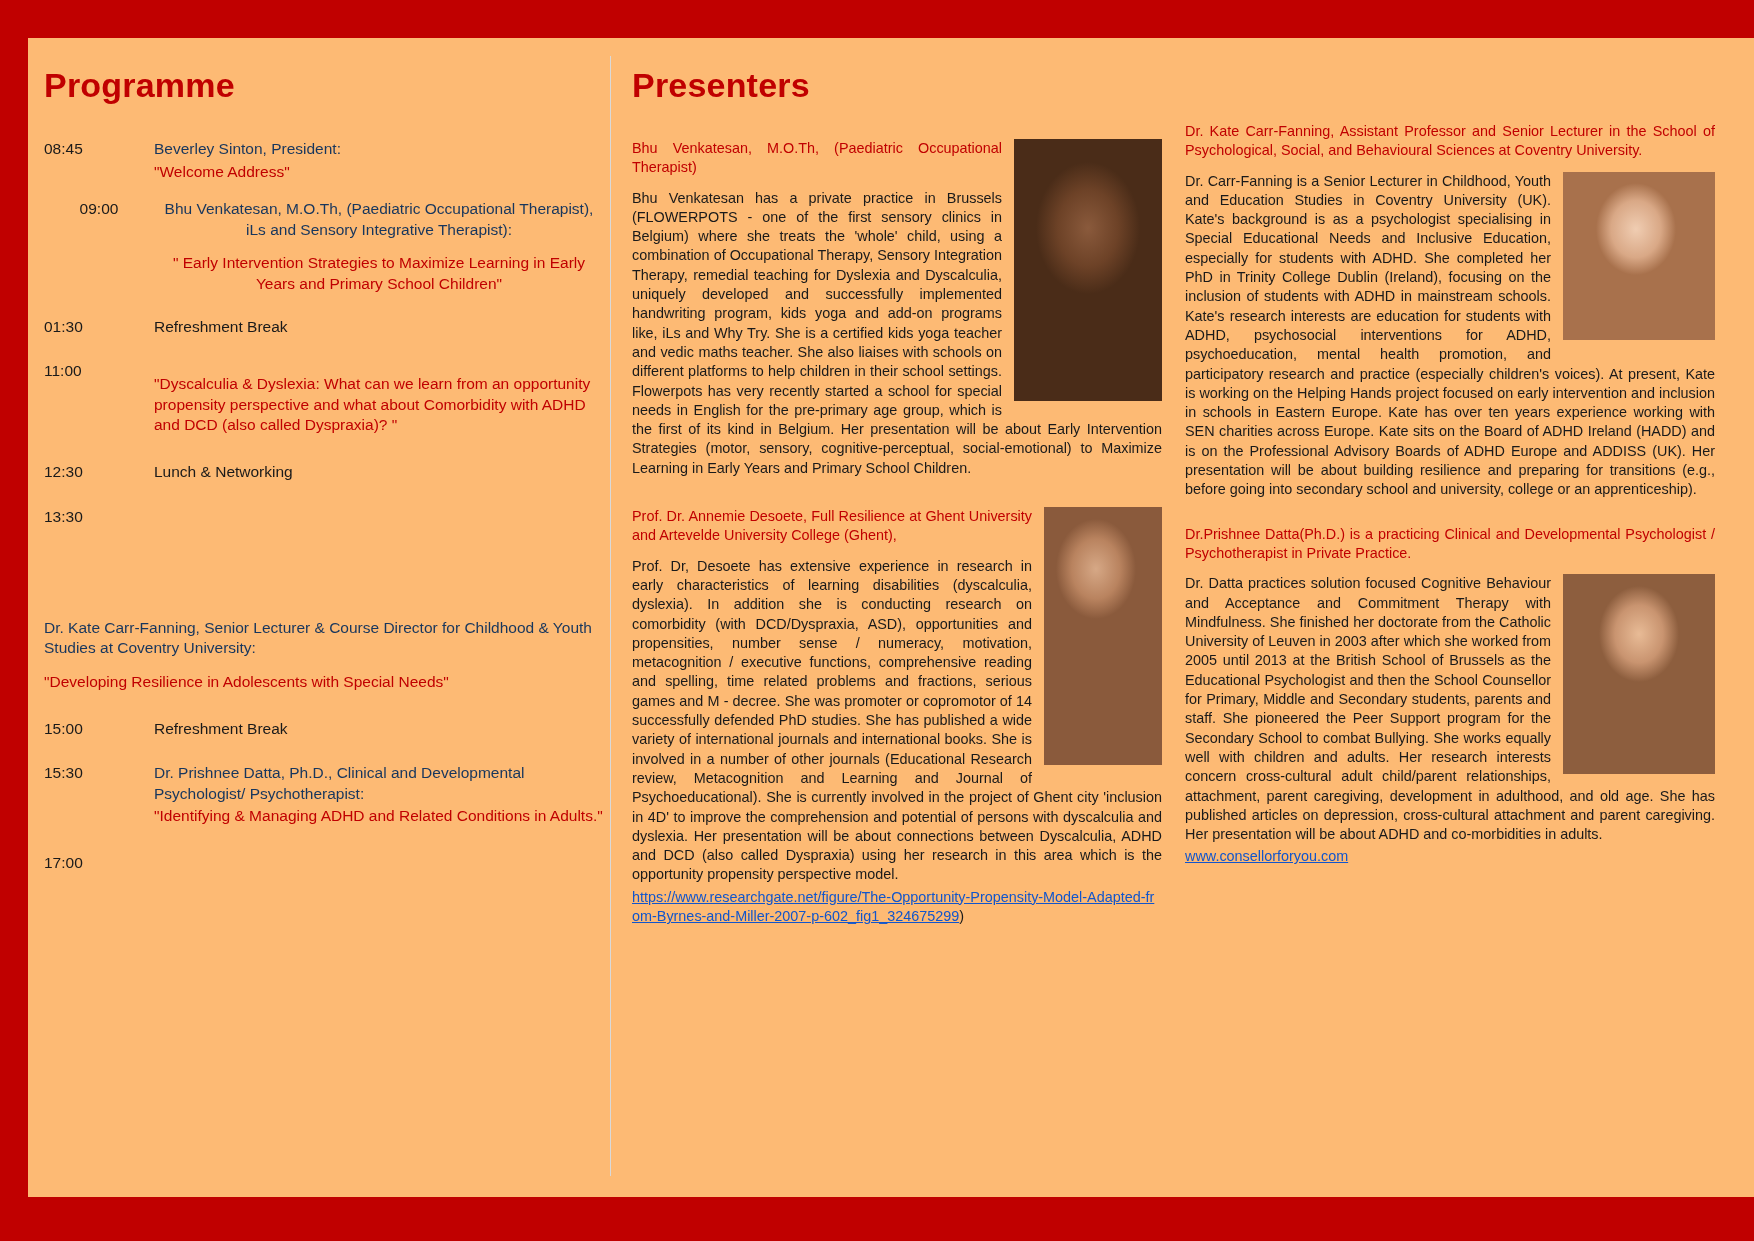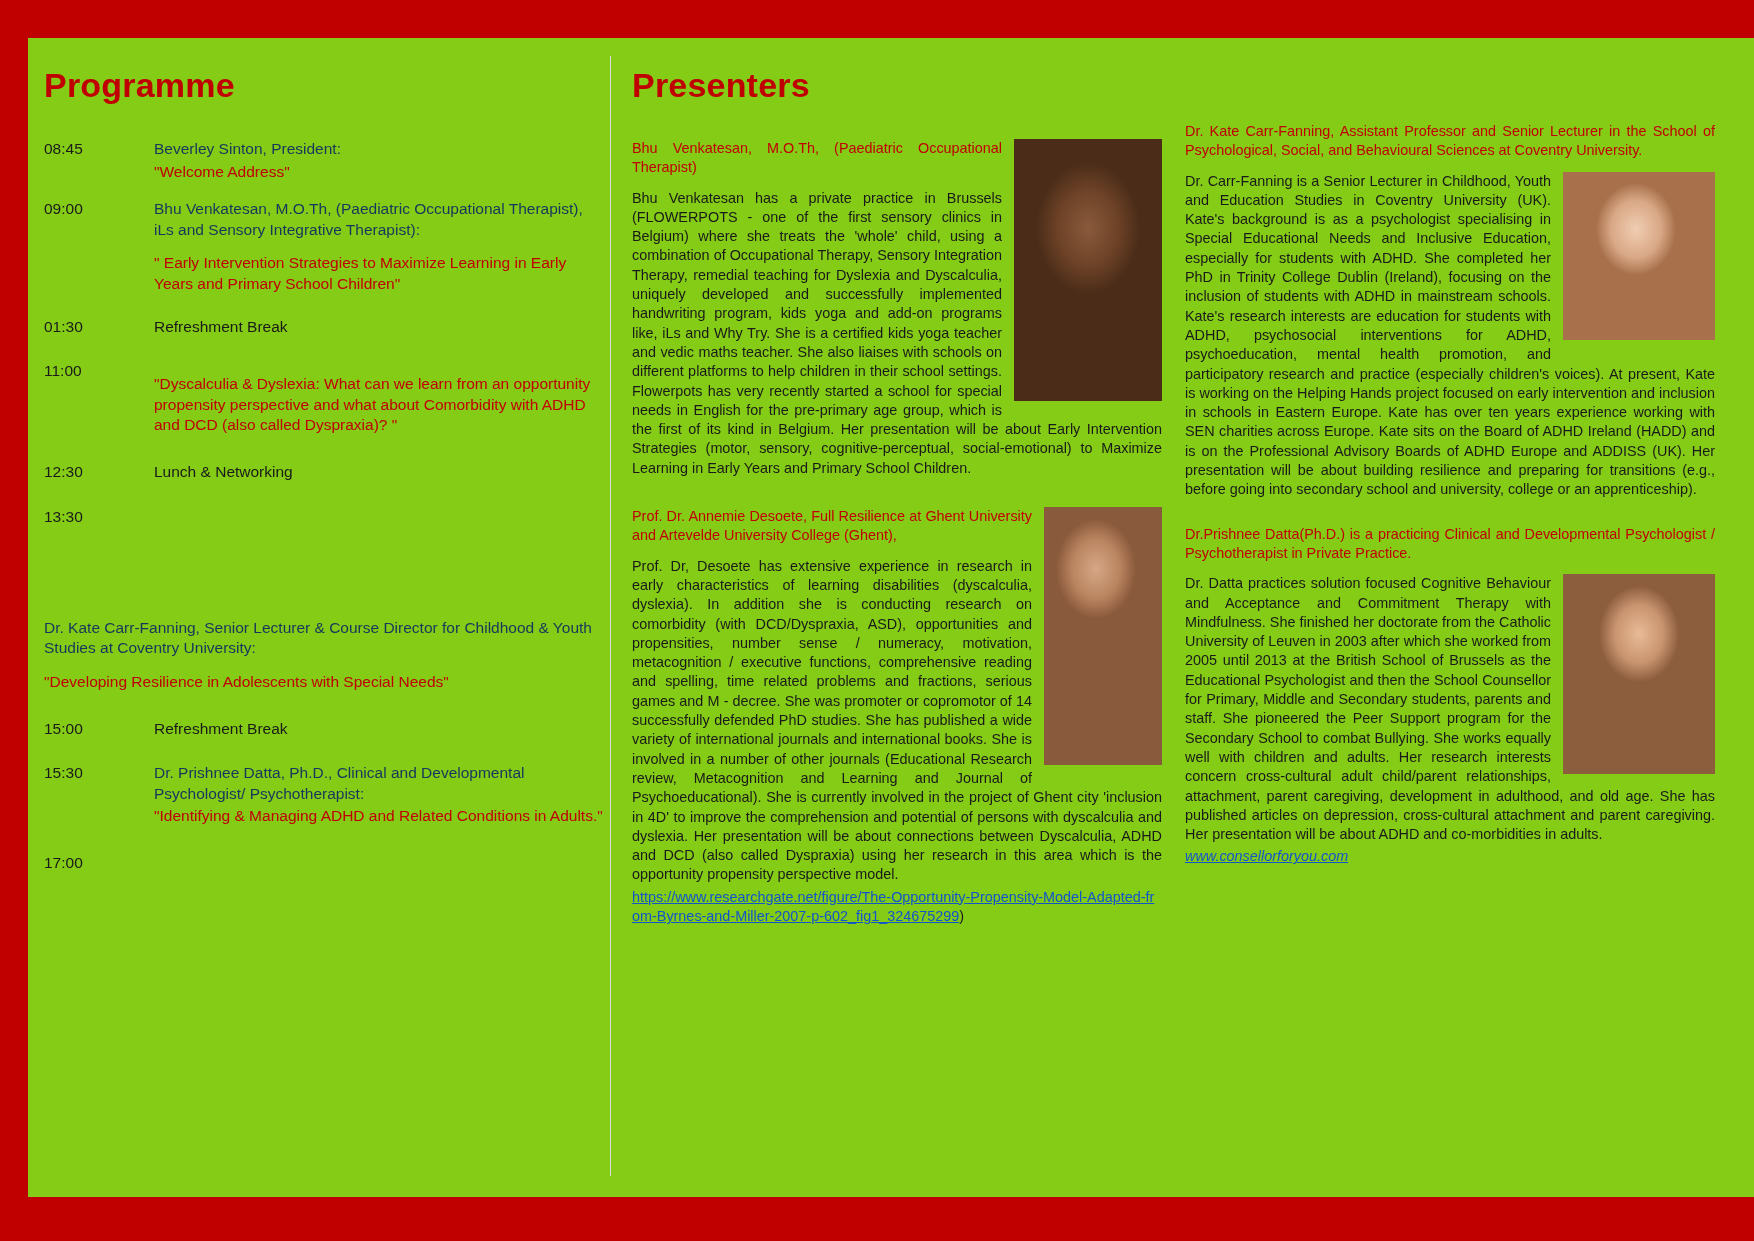--- a/index.html
+++ b/index.html
@@ -12,21 +12,21 @@
     background: #ffffff;
     font-family: "Liberation Sans", sans-serif;
     overflow: hidden;
     position: relative;
   }
   .page {
     position: absolute;
     left: 0; top: 0;
     width: 1754px;
     height: 1241px;
-    background: #84cc16;
+    background: #fdba74;
   }
   
   .bar-top {
     position: absolute;
     left: 0; top: 0;
     width: 1754px;
     height: 38px;
     background: #c00000;
   }
   .bar-bottom {
@@ -192,21 +192,21 @@
       <h1 class="section-title">Programme</h1>
 
       <div class="prog-row">
         <div class="prog-time">08:45</div>
         <div class="prog-body">
           <span class="who">Beverley Sinton, President:</span>
           <span class="talk-tight">"Welcome Address"</span>
         </div>
       </div>
 
-      <div class="prog-row" style="margin-bottom:22px;">
+      <div class="prog-row" style="margin-bottom:22px;text-align:center;">
         <div class="prog-time">09:00</div>
         <div class="prog-body">
           <span class="who">Bhu Venkatesan, M.O.Th, (Paediatric Occupational Therapist), iLs and Sensory Integrative Therapist):</span>
           <span class="talk">" Early Intervention Strategies to Maximize Learning in Early Years and Primary School Children"</span>
         </div>
       </div>
 
       <div class="prog-row" style="margin-bottom:24px;">
         <div class="prog-time">01:30</div>
         <div class="prog-body">
@@ -292,21 +292,21 @@
         <div class="clear"></div>
       </div>
 
       <div style="height:14px"></div>
 
       <div>
         <div class="bio-head">Dr.Prishnee Datta(Ph.D.) is a practicing Clinical and Developmental Psychologist / Psychotherapist in Private Practice.</div>
         <div class="ph-datta photo"></div>
         <div class="bio">
           <p>Dr. Datta  practices solution focused Cognitive Behaviour and Acceptance and Commitment Therapy with Mindfulness. She finished her doctorate from the Catholic University of Leuven in 2003 after which she worked from 2005 until 2013 at the British School of Brussels as the Educational Psychologist and then the School Counsellor for Primary, Middle and Secondary students, parents and staff. She pioneered the Peer Support program for the Secondary School to combat Bullying. She works equally well with children and adults. Her research interests concern cross-cultural adult child/parent relationships, attachment, parent caregiving, development in adulthood, and old age. She has published articles on depression, cross-cultural attachment and parent caregiving. Her presentation will be about ADHD and co-morbidities in adults.</p>
-          <p style="margin-top:-8px;font-style:italic;"><a class="link" href="#">www.consellorforyou.com</a></p>
+          <p style="margin-top:-8px;"><a class="link" href="#">www.consellorforyou.com</a></p>
         </div>
         <div class="clear"></div>
       </div>
 
     </div>
 
   </div>
 </div>
 
 </body></html>

